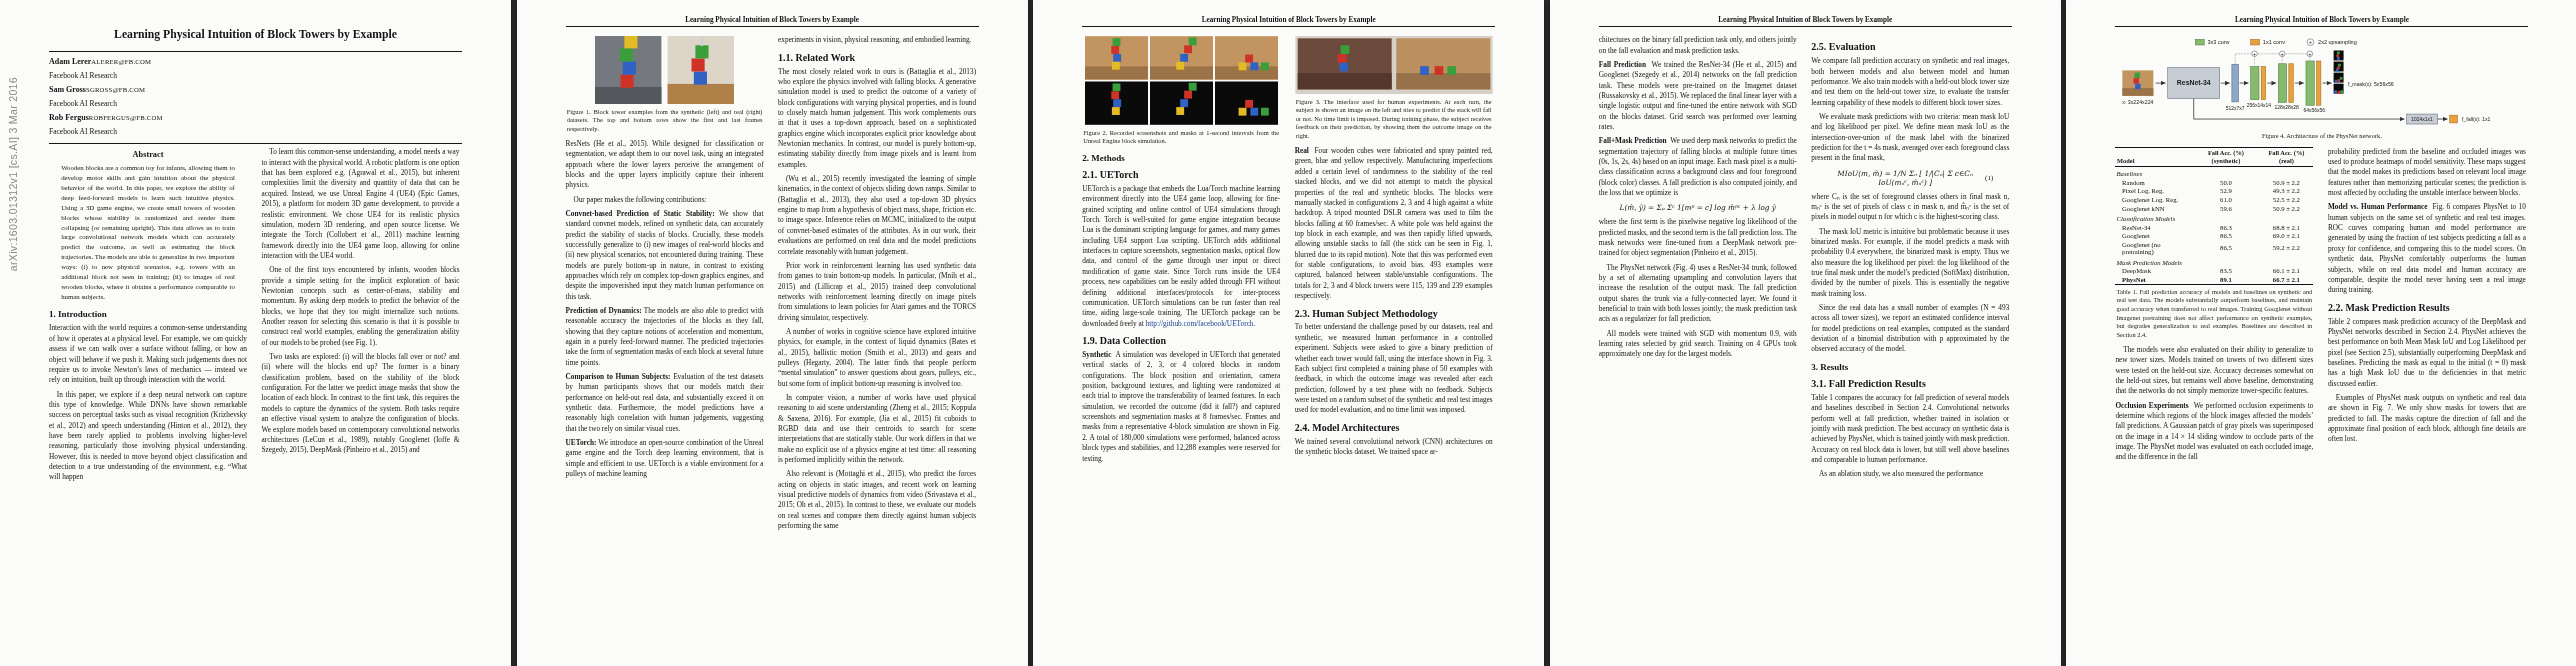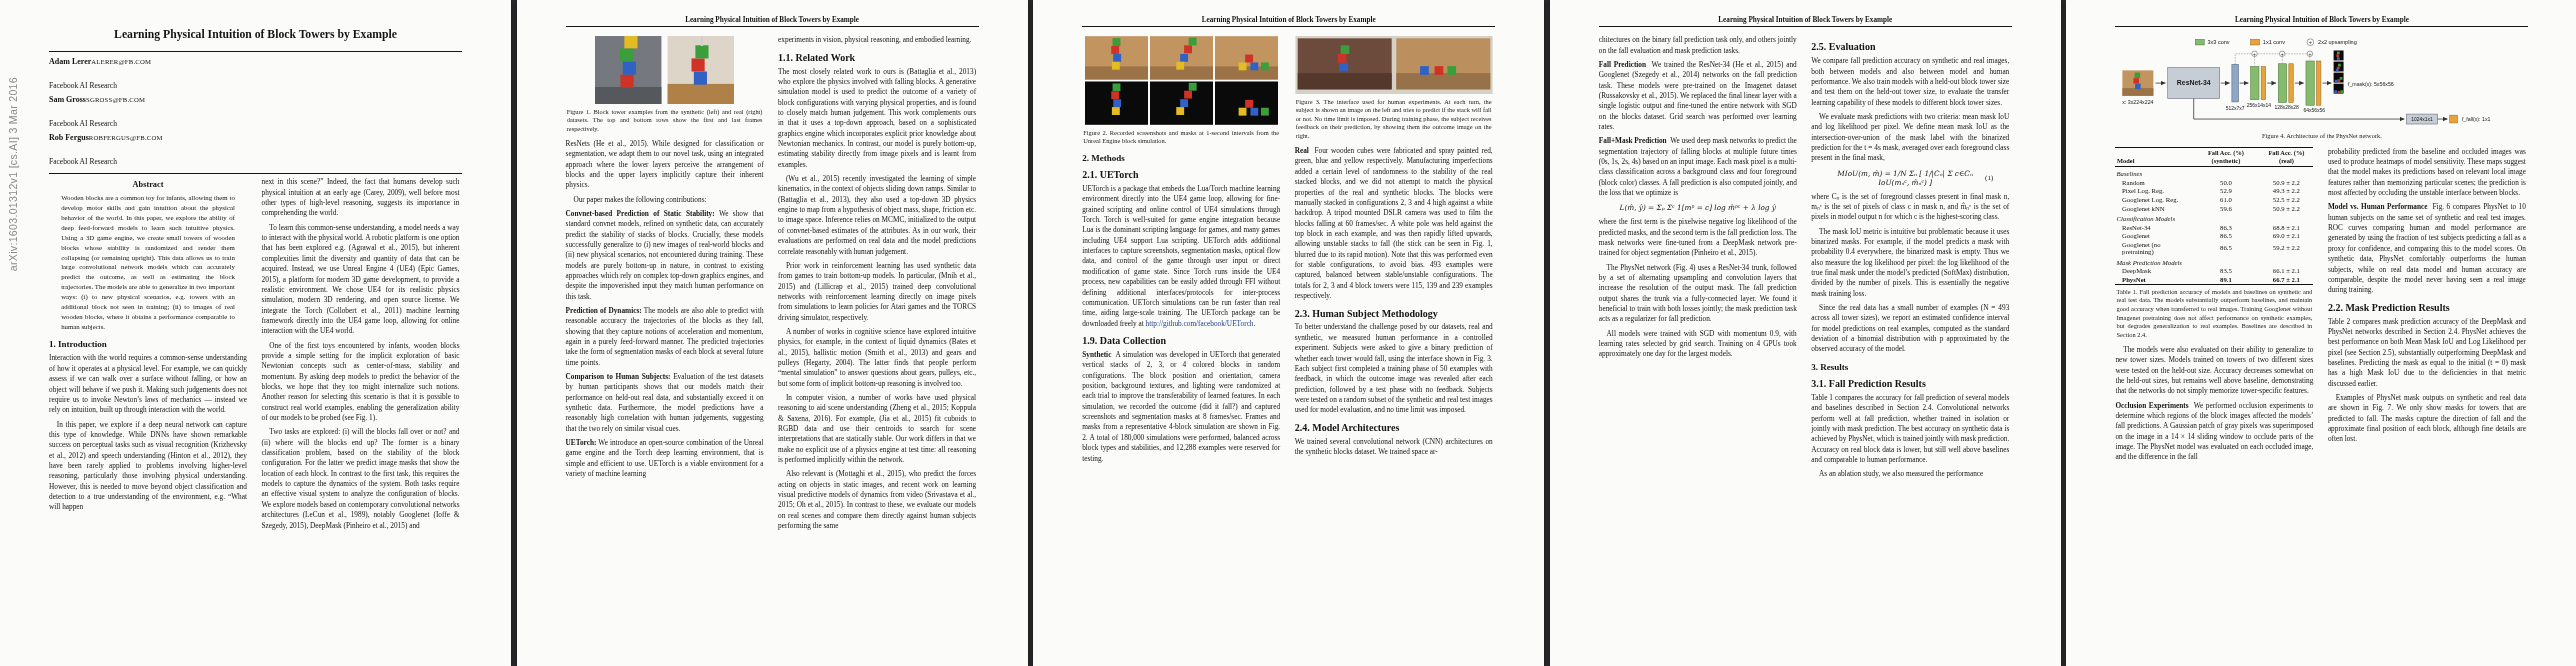--- a/index.html
+++ b/index.html
@@ -13,21 +13,21 @@
   p.ind{text-indent:7.8px;}
   h2.sec{font-size:9px;margin:7.2px 0 4.4px;font-weight:bold;}
   h3.subsec{font-size:10px;margin:6.1px 0 3.9px;font-weight:bold;}
   .lead{font-weight:bold;}
   .title{font-size:11.7px;text-align:center;margin:12.2px 14.5px 9px;font-weight:bold;line-height:1.25;}
   .rule{border-top:0.7px solid #161616;margin:0 0 3.3px;}
   .authors{margin:1.1px 0 6.7px;}
   .arow{display:flex;justify-content:flex-start;align-items:baseline;margin-top:5px;}
   .aname{font-weight:bold;font-size:8px;}
   .aemail{font-size:6.7px;letter-spacing:0.2px;}
-  .aaffil{font-size:7.5px;margin-top:15px;}
+  .aaffil{font-size:7.5px;margin-top:5px;}
   .abstract-h{font-size:8.3px;font-weight:bold;text-align:center;margin:2.2px 0 4.4px;}
   p.abstract{font-size:6.8px;line-height:1.46;text-align:justify;padding:0 12.2px;margin:0 0 5.6px;}
   .caption{font-size:6.4px;line-height:1.34;color:#1c1c1c;margin:3.3px 1.1px 5.6px;text-align:justify;}
   .caption.center{text-align:center;}
   figure{margin:1.1px 0 3.3px;}
   svg.figimg{display:block;margin:0 auto;}
   .eqrow{display:flex;align-items:center;margin:5px 16px;}
   .eq{flex:1;text-align:center;font-style:italic;font-size:7.3px;font-family:"DejaVu Serif",serif;}
   .eqno{font-size:7px;padding-left:2.2px;}
   a.link{color:#1b3f8f;text-decoration:none;}
@@ -72,21 +72,20 @@
     <div class="rule"></div>
     <div class="cols">
       <div class="col">
         <div class="abstract-h">Abstract</div>
         <p class="abstract">Wooden blocks are a common toy for infants, allowing them to develop motor skills and gain intuition about the physical behavior of the world. In this paper, we explore the ability of deep feed-forward models to learn such intuitive physics. Using a 3D game engine, we create small towers of wooden blocks whose stability is randomized and render them collapsing (or remaining upright). This data allows us to train large convolutional network models which can accurately predict the outcome, as well as estimating the block trajectories. The models are able to generalize in two important ways: (i) to new physical scenarios, e.g. towers with an additional block not seen in training; (ii) to images of real wooden blocks, where it obtains a performance comparable to human subjects.</p>
         <h2 class="sec">1. Introduction</h2>
         <p class="body">Interaction with the world requires a common-sense understanding of how it operates at a physical level. For example, we can quickly assess if we can walk over a surface without falling, or how an object will behave if we push it. Making such judgements does not require us to invoke Newton’s laws of mechanics — instead we rely on intuition, built up through interaction with the world.</p>
         <p class="body ind">In this paper, we explore if a deep neural network can capture this type of knowledge. While DNNs have shown remarkable success on perceptual tasks such as visual recognition (Krizhevsky et al., 2012) and speech understanding (Hinton et al., 2012), they have been rarely applied to problems involving higher-level reasoning, particularly those involving physical understanding. However, this is needed to move beyond object classification and detection to a true understanding of the environment, e.g. “What will happen</p>
       </div>
       <div class="col">
-        <p class="body">next in this scene?” Indeed, the fact that humans develop such physical intuition at an early age (Carey, 2009), well before most other types of high-level reasoning, suggests its importance in comprehending the world.</p>
         <p class="body ind">To learn this common-sense understanding, a model needs a way to interact with the physical world. A robotic platform is one option that has been explored e.g. (Agrawal et al., 2015), but inherent complexities limit the diversity and quantity of data that can be acquired. Instead, we use Unreal Engine 4 (UE4) (Epic Games, 2015), a platform for modern 3D game development, to provide a realistic environment. We chose UE4 for its realistic physics simulation, modern 3D rendering, and open source license. We integrate the Torch (Collobert et al., 2011) machine learning framework directly into the UE4 game loop, allowing for online interaction with the UE4 world.</p>
         <p class="body ind">One of the first toys encountered by infants, wooden blocks provide a simple setting for the implicit exploration of basic Newtonian concepts such as center-of-mass, stability and momentum. By asking deep models to predict the behavior of the blocks, we hope that they too might internalize such notions. Another reason for selecting this scenario is that it is possible to construct real world examples, enabling the generalization ability of our models to be probed (see Fig. 1).</p>
         <p class="body ind">Two tasks are explored: (i) will the blocks fall over or not? and (ii) where will the blocks end up? The former is a binary classification problem, based on the stability of the block configuration. For the latter we predict image masks that show the location of each block. In contrast to the first task, this requires the models to capture the dynamics of the system. Both tasks require an effective visual system to analyze the configuration of blocks. We explore models based on contemporary convolutional networks architectures (LeCun et al., 1989), notably Googlenet (Ioffe &amp; Szegedy, 2015), DeepMask (Pinheiro et al., 2015) and</p>
       </div>
     </div>
   </div>
 
   <div class="page">
     <div class="runhead">Learning Physical Intuition of Block Towers by Example</div>
     <div class="cols">
@@ -110,21 +109,21 @@
               <rect x="43" y="0" width="3" height="13" fill="#cfcfcf"></rect>
             </g>
           </svg>
         </figure>
         <div class="caption">Figure 1. Block tower examples from the synthetic (left) and real (right) datasets. The top and bottom rows show the first and last frames respectively.</div>
         <p class="body">ResNets (He et al., 2015). While designed for classification or segmentation, we adapt them to our novel task, using an integrated approach where the lower layers perceive the arrangement of blocks and the upper layers implicitly capture their inherent physics.</p>
         <p class="body ind">Our paper makes the following contributions:</p>
         <p class="body"><span class="lead">Convnet-based Prediction of Static Stability:</span> <span>We show that standard convnet models, refined on synthetic data, can accurately predict the stability of stacks of blocks. Crucially, these models successfully generalize to (i) new images of real-world blocks and (ii) new physical scenarios, not encountered during training. These models are purely bottom-up in nature, in contrast to existing approaches which rely on complex top-down graphics engines, and despite the impoverished input they match human performance on this task.</span></p>
         <p class="body"><span class="lead">Prediction of Dynamics:</span> <span>The models are also able to predict with reasonable accuracy the trajectories of the blocks as they fall, showing that they capture notions of acceleration and momentum, again in a purely feed-forward manner. The predicted trajectories take the form of segmentation masks of each block at several future time points.</span></p>
         <p class="body"><span class="lead">Comparison to Human Subjects:</span> <span>Evaluation of the test datasets by human participants shows that our models match their performance on held-out real data, and substantially exceed it on synthetic data. Furthermore, the model predictions have a reasonably high correlation with human judgements, suggesting that the two rely on similar visual cues.</span></p>
-        <p class="body"><span class="lead">UETorch:</span> <span>We introduce an open-source combination of the Unreal game engine and the Torch deep learning environment, that is simple and efficient to use. UETorch is a viable environment for a variety of machine learning</span></p>
+        <p class="body"><span class="lead">UETorch:</span> <span>We introduce an open-source combination of the Unreal game engine and the Torch deep learning environment, that is simple and efficient to use. UETorch is a viable environment for a pulleys of machine learning</span></p>
       </div>
       <div class="col">
         <p class="body">experiments in vision, physical reasoning, and embodied learning.</p>
         <h3 class="subsec">1.1. Related Work</h3>
         <p class="body">The most closely related work to ours is (Battaglia et al., 2013) who explore the physics involved with falling blocks. A generative simulation model is used to predict the outcome of a variety of block configurations with varying physical properties, and is found to closely match human judgement. This work complements ours in that it uses a top-down approach, based on a sophisticated graphics engine which incorporates explicit prior knowledge about Newtonian mechanics. In contrast, our model is purely bottom-up, estimating stability directly from image pixels and is learnt from examples.</p>
         <p class="body ind">(Wu et al., 2015) recently investigated the learning of simple kinematics, in the context of objects sliding down ramps. Similar to (Battaglia et al., 2013), they also used a top-down 3D physics engine to map from a hypothesis of object mass, shape, friction etc. to image space. Inference relies on MCMC, initialized to the output of convnet-based estimates of the attributes. As in our work, their evaluations are performed on real data and the model predictions correlate reasonably with human judgement.</p>
         <p class="body ind">Prior work in reinforcement learning has used synthetic data from games to train bottom-up models. In particular, (Mnih et al., 2015) and (Lillicrap et al., 2015) trained deep convolutional networks with reinforcement learning directly on image pixels from simulations to learn policies for Atari games and the TORCS driving simulator, respectively.</p>
         <p class="body ind">A number of works in cognitive science have explored intuitive physics, for example, in the context of liquid dynamics (Bates et al., 2015), ballistic motion (Smith et al., 2013) and gears and pulleys (Hegarty, 2004). The latter finds that people perform “mental simulation” to answer questions about gears, pulleys, etc., but some form of implicit bottom-up reasoning is involved too.</p>
         <p class="body ind">In computer vision, a number of works have used physical reasoning to aid scene understanding (Zheng et al., 2015; Koppula &amp; Saxena, 2016). For example, (Jia et al., 2015) fit cuboids to RGBD data and use their centroids to search for scene interpretations that are statically stable. Our work differs in that we make no explicit use of a physics engine at test time: all reasoning is performed implicitly within the network.</p>
         <p class="body ind">Also relevant is (Mottaghi et al., 2015), who predict the forces acting on objects in static images, and recent work on learning visual predictive models of dynamics from video (Srivastava et al., 2015; Oh et al., 2015). In contrast to these, we evaluate our models on real scenes and compare them directly against human subjects performing the same</p>
@@ -237,21 +236,21 @@
         <p class="body ind">All models were trained with SGD with momentum 0.9, with learning rates selected by grid search. Training on 4 GPUs took approximately one day for the largest models.</p>
       </div>
       <div class="col">
         <h3 class="subsec">2.5.  Evaluation</h3>
         <p class="body">We compare fall prediction accuracy on synthetic and real images, both between models and also between model and human performance. We also train models with a held-out block tower size and test them on the held-out tower size, to evaluate the transfer learning capability of these models to different block tower sizes.</p>
         <p class="body ind">We evaluate mask predictions with two criteria: mean mask IoU and log likelihood per pixel. We define mean mask IoU as the intersection-over-union of the mask label with the binarized prediction for the t = 4s mask, averaged over each foreground class present in the final mask,</p>
         <div class="eqrow">
           <span class="eq">MIoU(m, m̂) = 1/N Σₙ [ 1/|Cₙ| Σ c∈Cₙ IoU(mₙᶜ, m̂ₙᶜ) ]</span>
           <span class="eqno">(1)</span>
         </div>
-        <p class="body">where Cₙ is the set of foreground classes present in final mask n, mₙᶜ is the set of pixels of class c in mask n, and m̂ₙᶜ is the set of pixels in model output n for which c is the highest-scoring class.</p>
+        <p class="body">where Cₙ is the set of foreground classes others in final mask n, mₙᶜ is the set of pixels of class c in mask n, and m̂ₙᶜ is the set of pixels in model output n for which c is the highest-scoring class.</p>
         <p class="body ind">The mask IoU metric is intuitive but problematic because it uses binarized masks. For example, if the model predicts a mask with probability 0.4 everywhere, the binarized mask is empty. Thus we also measure the log likelihood per pixel: the log likelihood of the true final mask under the model’s predicted (SoftMax) distribution, divided by the number of pixels. This is essentially the negative mask training loss.</p>
         <p class="body ind">Since the real data has a small number of examples (N = 493 across all tower sizes), we report an estimated confidence interval for model predictions on real examples, computed as the standard deviation of a binomial distribution with p approximated by the observed accuracy of the model.</p>
         <h2 class="sec">3. Results</h2>
         <h3 class="subsec">3.1. Fall Prediction Results</h3>
         <p class="body">Table 1 compares the accuracy for fall prediction of several models and baselines described in Section 2.4. Convolutional networks perform well at fall prediction, whether trained in isolation or jointly with mask prediction. The best accuracy on synthetic data is achieved by PhysNet, which is trained jointly with mask prediction. Accuracy on real block data is lower, but still well above baselines and comparable to human performance.</p>
         <p class="body ind">As an ablation study, we also measured the performance</p>
       </div>
     </div>
   </div>
 

